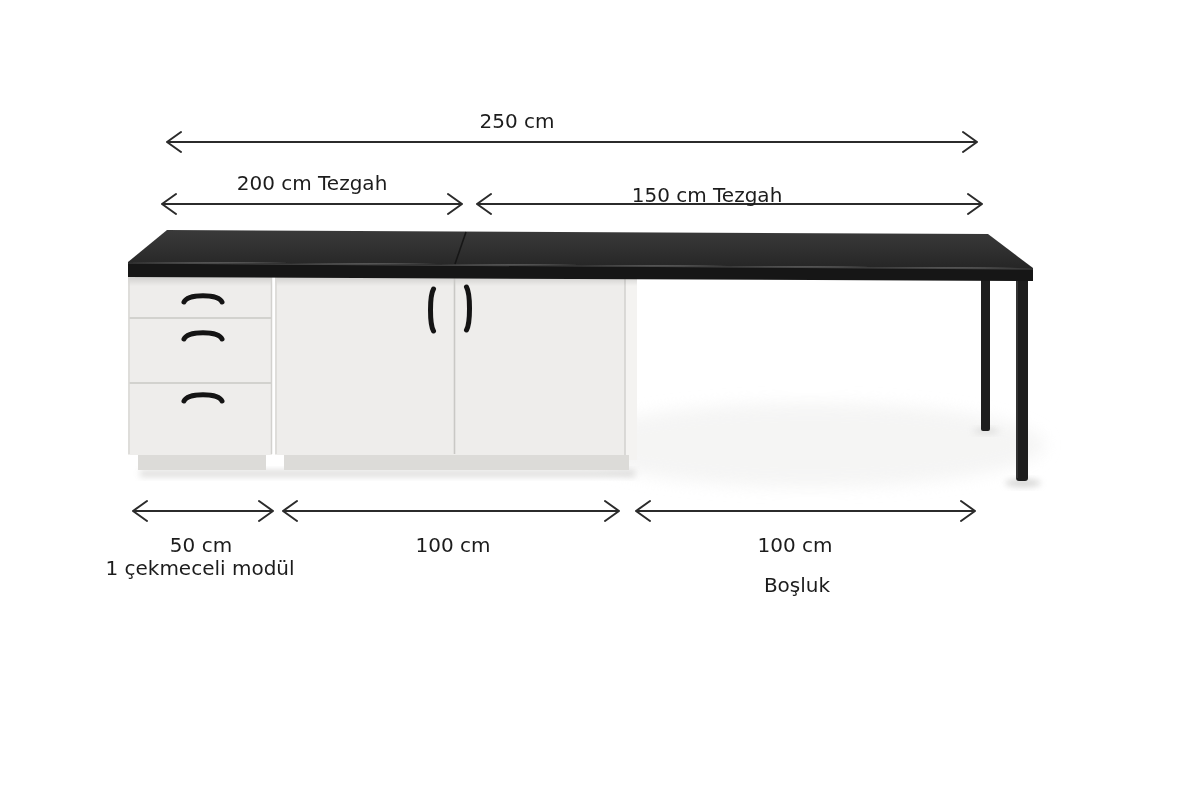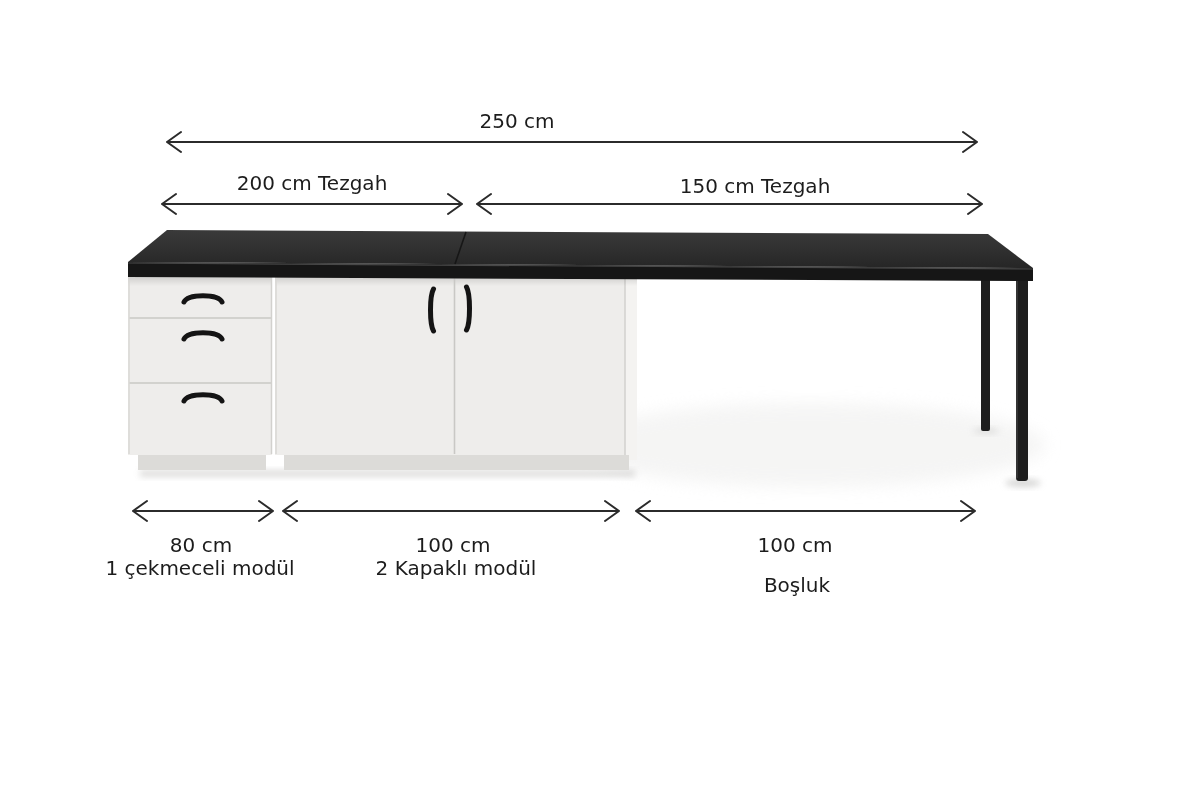--- a/index.html
+++ b/index.html
@@ -96,24 +96,23 @@
       <path d="M133,511 H273 M147,501 L133,511 L147,521 M259,501 L273,511 L259,521"></path>
       <path d="M283,511 H619 M297,501 L283,511 L297,521 M605,501 L619,511 L605,521"></path>
       <path d="M636,511 H975 M650,501 L636,511 L650,521 M961,501 L975,511 L961,521"></path>
     </g>
   </svg>
 
   <div class="dim-label" style="left:517px;top:109px;">250 cm</div>
 
   <div class="dim-label" style="left:312px;top:171px;">200 cm Tezgah</div>
 
-  <div class="dim-label" style="left:707px;top:174px;margin-left:48px;">150 cm Tezgah</div>
+  <div class="dim-label" style="left:707px;top:183px;">150 cm Tezgah</div>
 
-  <div class="dim-label" style="left:201px;top:533px;">80 cm</div>
+  <div class="dim-label" style="left:201px;top:533px;">50 cm</div>
   <div class="dim-label" style="left:200px;top:556px;">1 çekmeceli modül</div>
 
   <div class="dim-label" style="left:453px;top:533px;">100 cm</div>
-  <div class="dim-label" style="left:456px;top:556px;">2 Kapaklı modül</div>
 
   <div class="dim-label" style="left:795px;top:533px;">100 cm</div>
   <div class="dim-label" style="left:797px;top:573px;">Boşluk</div>
 
 </div>
 
 </body></html>

